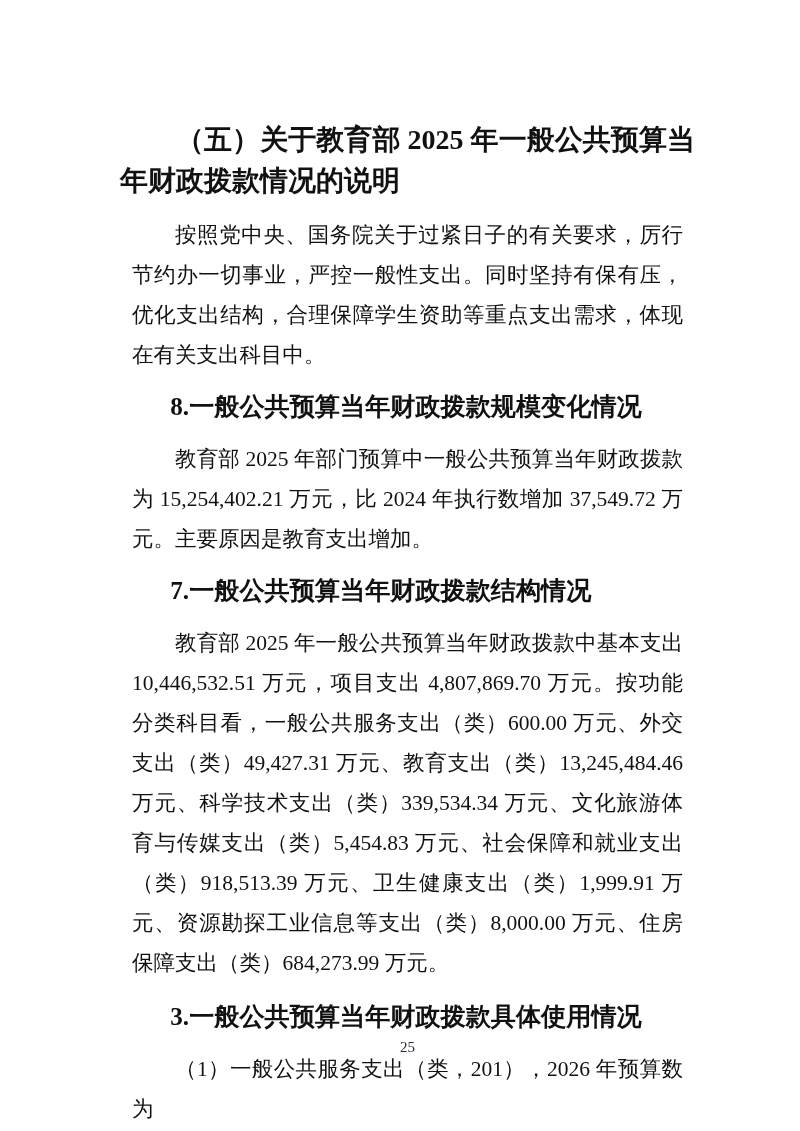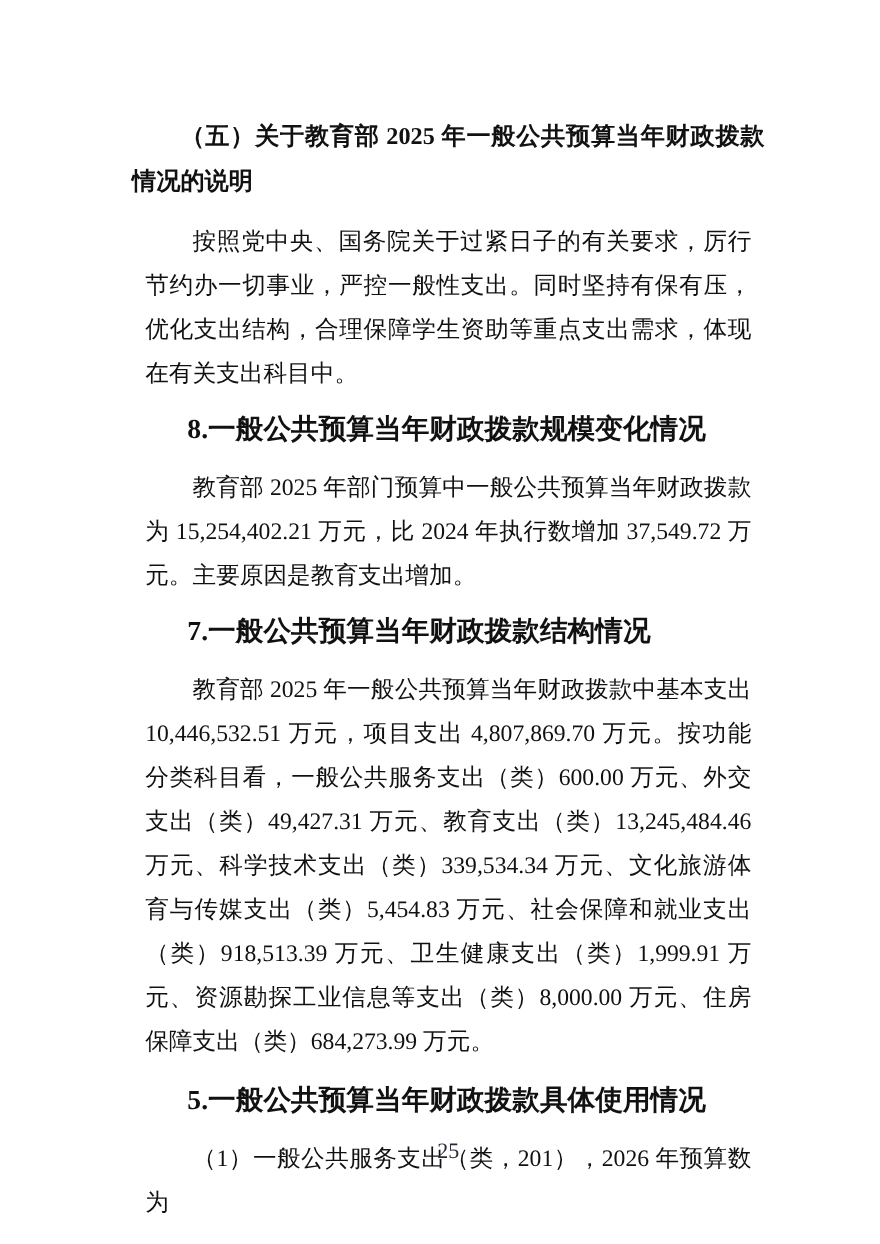--- a/index.html
+++ b/index.html
@@ -21,44 +21,44 @@
     left: 120px;
     top: 103px;
     width: 575px;
     font-size: 21.5px;
     line-height: 40px;
     text-align: justify;
     text-justify: inter-ideograph;
   }
   .doc-title {
     font-weight: bold;
-    font-size: 22px;
+    font-size: 28px;
     line-height: 41px;
     text-indent: 2em;
-    margin: 0 0 14px 0;
+    margin: 16px 0 14px 0;
   }
   .para {
     margin: 12px;
     text-indent: 2em;
   }
   .heading {
     font-weight: bold;
     text-indent: 2em;
     margin: 8px 0 0 0;
   }
   .heading.extra-space {
     margin-top: 14px;
   }
   .page-number {
     position: absolute;
     left: 120px;
     top: 1036px;
     width: 575px;
     text-align: center;
-    font-size: 20px;
+    font-size: 15px;
     line-height: 22px;
     color: #2a2a38;
   }
 </style>
 </head>
 <body>
 
 <div class="page">
   <div class="content">
     <h2 class="doc-title">（五）关于教育部 2025 年一般公共预算当年财政拨款情况的说明</h2>
@@ -66,19 +66,19 @@
     <p class="para">按照党中央、国务院关于过紧日子的有关要求，厉行节约办一切事业，严控一般性支出。同时坚持有保有压，优化支出结构，合理保障学生资助等重点支出需求，体现在有关支出科目中。</p>
 
     <h3 class="heading">8.一般公共预算当年财政拨款规模变化情况</h3>
 
     <p class="para">教育部 2025 年部门预算中一般公共预算当年财政拨款为 15,254,402.21 万元，比 2024 年执行数增加 37,549.72 万元。主要原因是教育支出增加。</p>
 
     <h3 class="heading">7.一般公共预算当年财政拨款结构情况</h3>
 
     <p class="para">教育部 2025 年一般公共预算当年财政拨款中基本支出 10,446,532.51 万元，项目支出 4,807,869.70 万元。按功能分类科目看，一般公共服务支出（类）600.00 万元、外交支出（类）49,427.31 万元、教育支出（类）13,245,484.46 万元、科学技术支出（类）339,534.34 万元、文化旅游体育与传媒支出（类）5,454.83 万元、社会保障和就业支出（类）918,513.39 万元、卫生健康支出（类）1,999.91 万元、资源勘探工业信息等支出（类）8,000.00 万元、住房保障支出（类）684,273.99 万元。</p>
 
-    <h3 class="heading extra-space">5.一般公共预算当年财政拨款具体使用情况</h3>
+    <h3 class="heading extra-space">3.一般公共预算当年财政拨款具体使用情况</h3>
 
     <p class="para">（1）一般公共服务支出（类，201），2026 年预算数为</p>
   </div>
 
   <div class="page-number">25</div>
 </div>
 
 </body></html>

